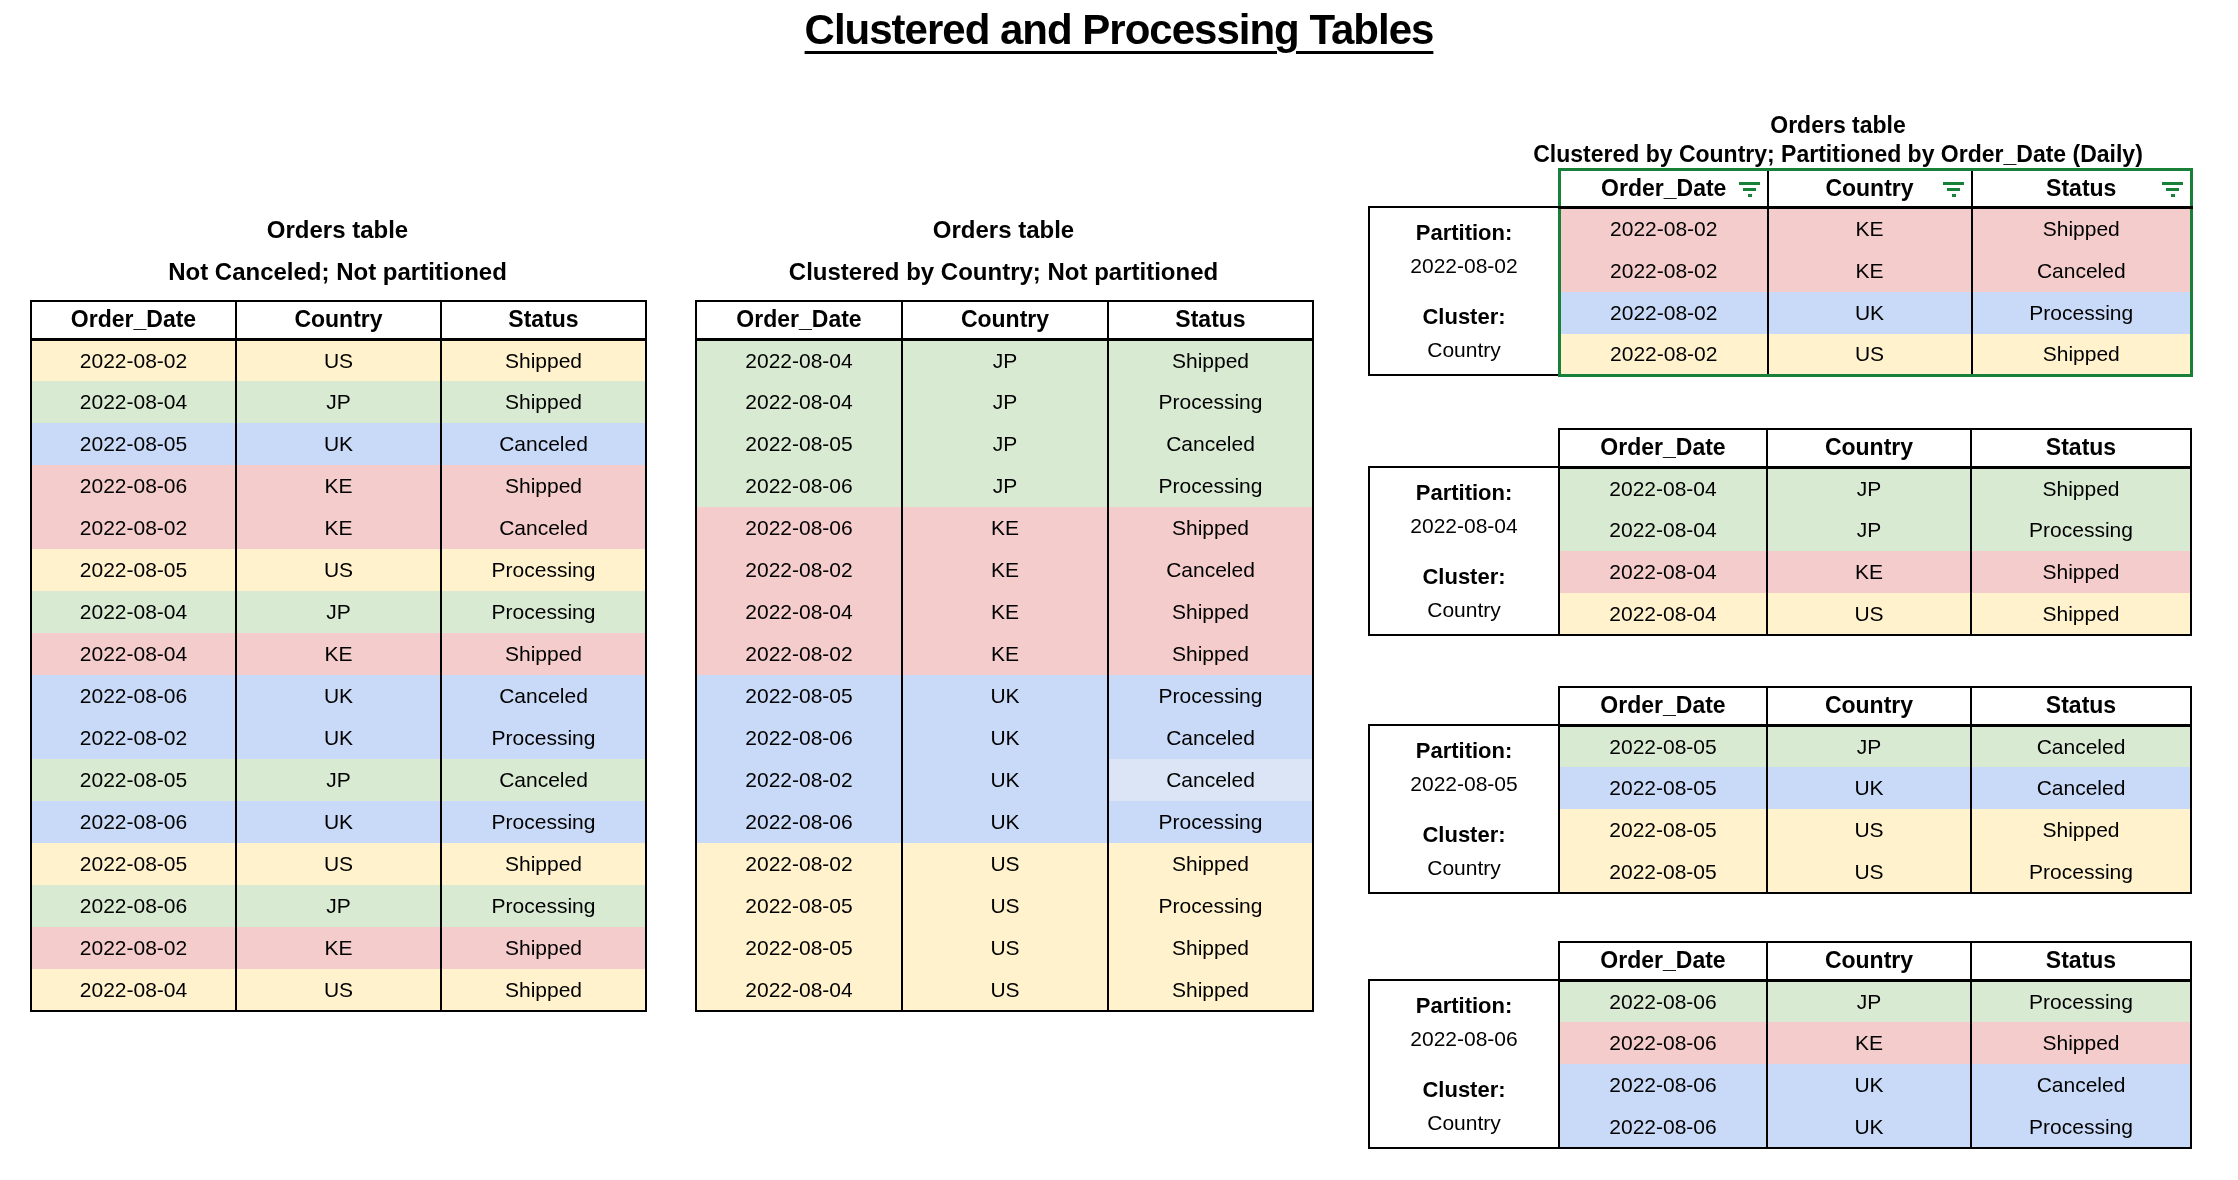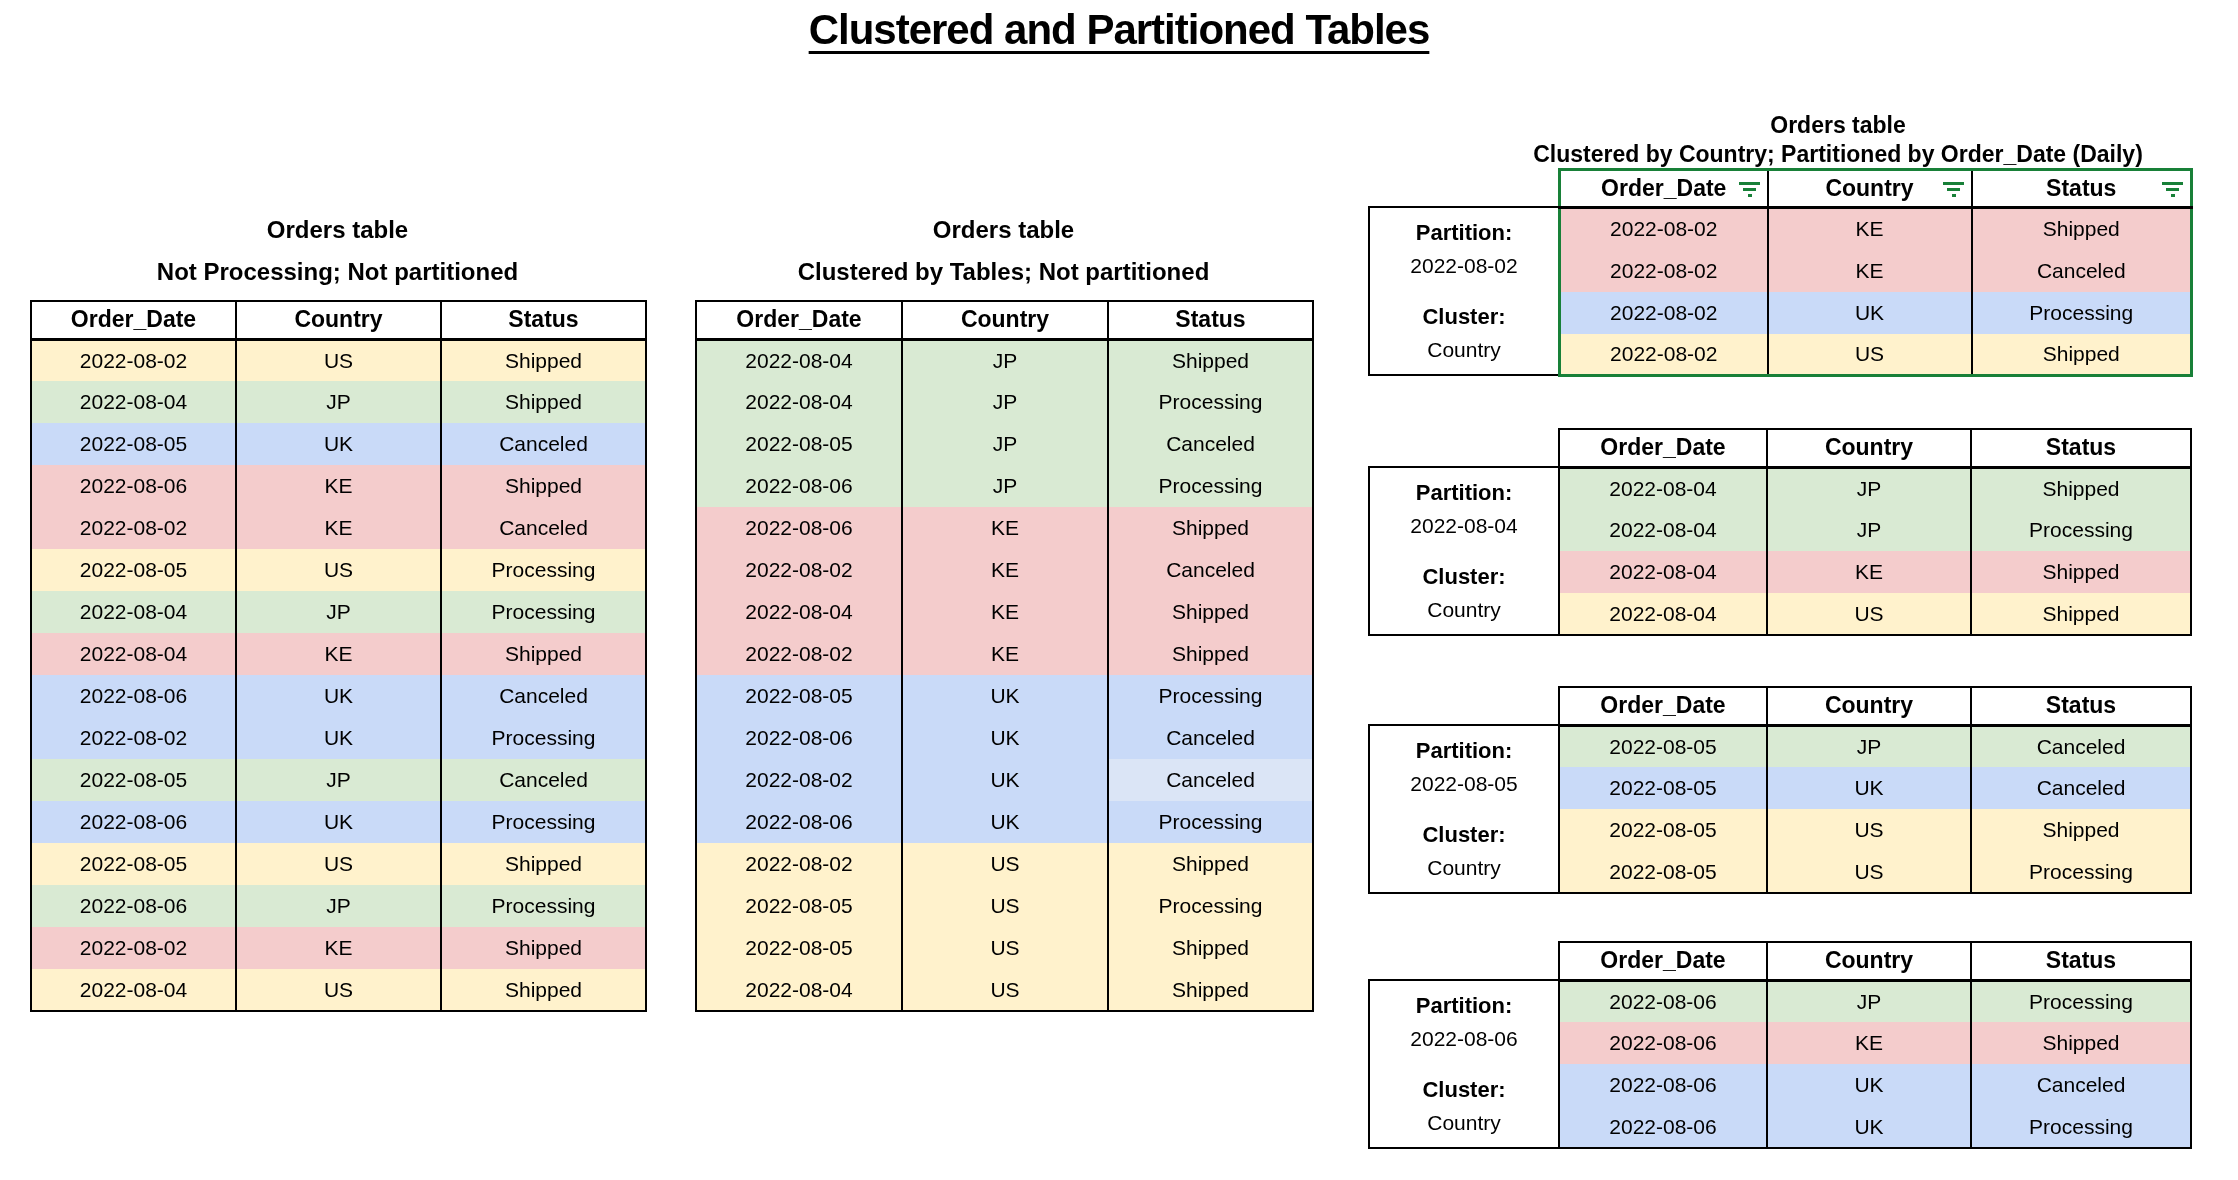--- a/index.html
+++ b/index.html
@@ -57,24 +57,24 @@
     background:#fff;
     display:flex; flex-direction:column; justify-content:space-between;
     text-align:center; padding:8px 2px;
     font-size:21px; line-height:33px;
   }
   .plabel .grp b { font-size:22px; }
 </style>
 </head>
 <body>
 
-<div class="page-title">Clustered and Partitioned Tables</div>
+<div class="page-title">Clustered and Processing Tables</div>
 
 <div class="sec-title" style="left:30px; top:216px; width:615px;">Orders table</div>
-<div class="sec-title" style="left:30px; top:258px; width:615px;">Not Processing; Not partitioned</div>
+<div class="sec-title" style="left:30px; top:258px; width:615px;">Not Canceled; Not partitioned</div>
 
 <table class="grid" style="left:30px; top:300px; width:615px;">
   <colgroup>
       <col style="width:205px">
       <col style="width:205px">
       <col style="width:205px">
     </colgroup>
   <thead>
     <tr>
       <th>Order_Date</th>
@@ -160,21 +160,21 @@
       </tr>
       <tr>
         <td style="background: rgb(255, 242, 204);">2022-08-04</td>
         <td style="background: rgb(255, 242, 204);">US</td>
         <td style="background: rgb(255, 242, 204);">Shipped</td>
       </tr>
     </tbody>
 </table>
 
 <div class="sec-title" style="left:695px; top:216px; width:617px;">Orders table</div>
-<div class="sec-title" style="left:695px; top:258px; width:617px;">Clustered by Tables; Not partitioned</div>
+<div class="sec-title" style="left:695px; top:258px; width:617px;">Clustered by Country; Not partitioned</div>
 
 <table class="grid" style="left:695px; top:300px; width:617px;">
   <colgroup>
       <col style="width:206px">
       <col style="width:206px">
       <col style="width:205px">
     </colgroup>
   <thead>
     <tr>
       <th>Order_Date</th>

